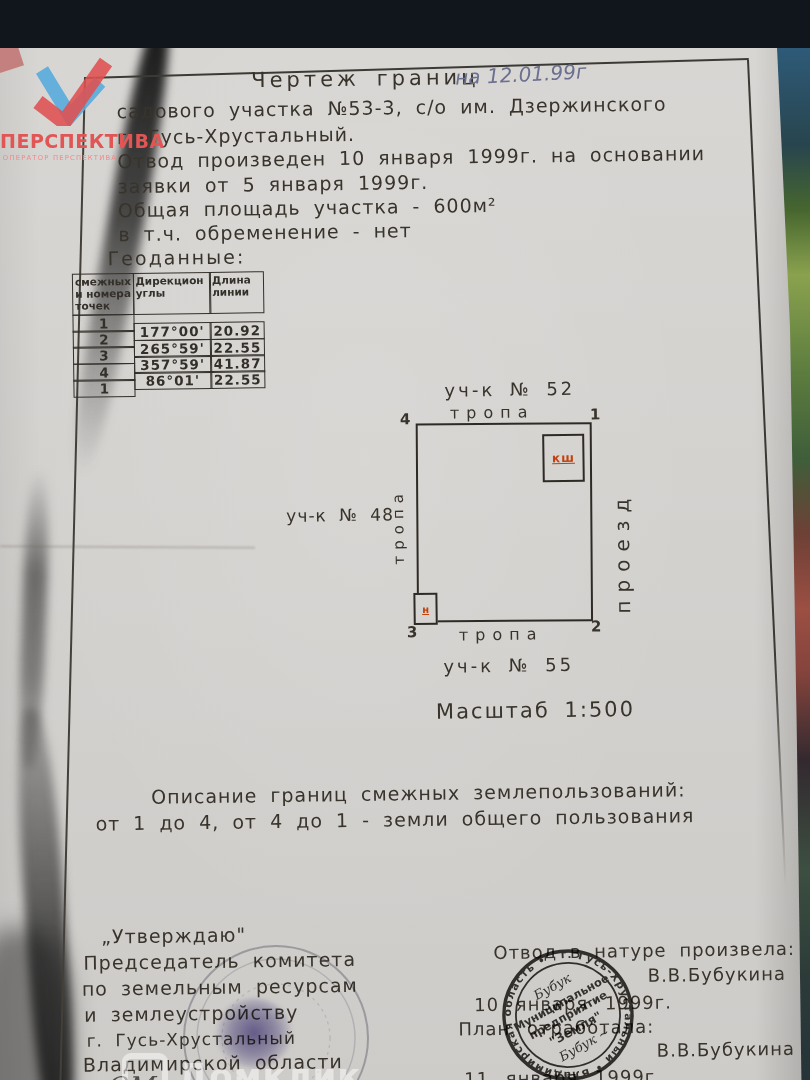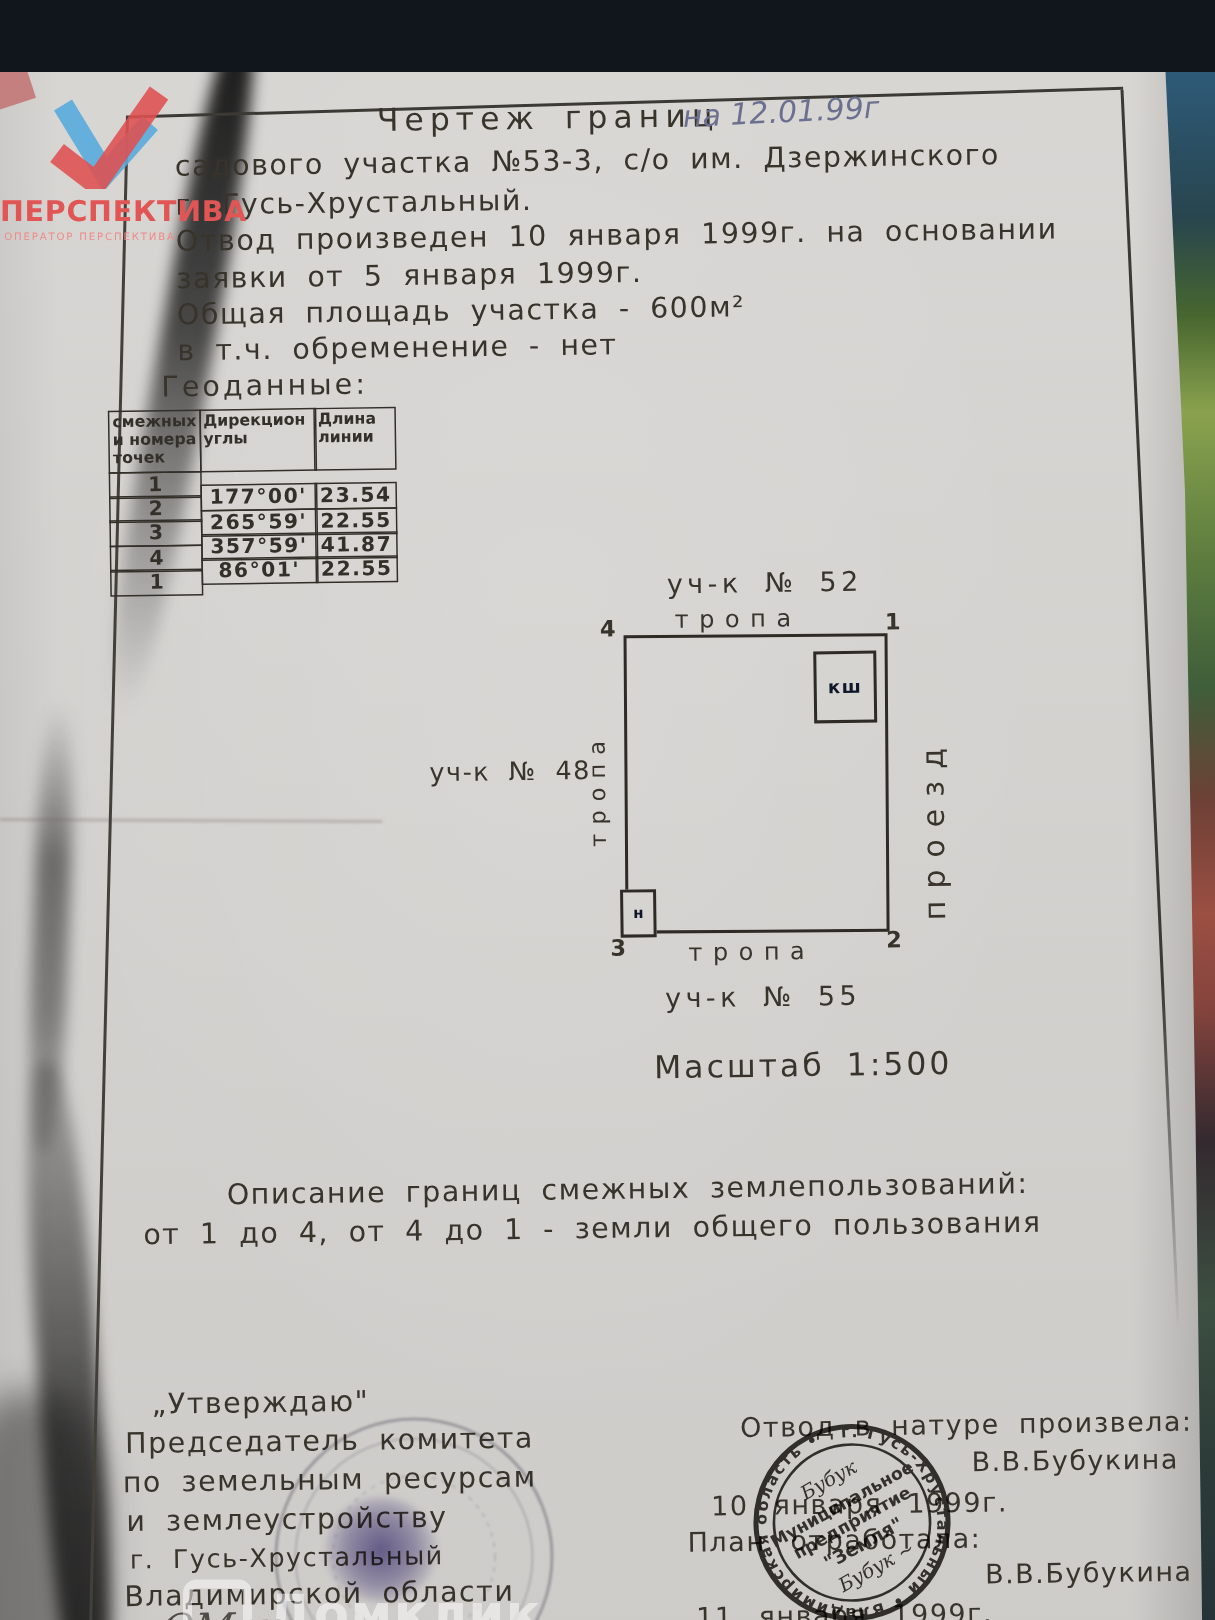--- a/index.html
+++ b/index.html
@@ -32,21 +32,21 @@
          justify-content:center;font-size:13.5px;font-weight:bold;color:#33302a;
          background:transparent;margin-top:-1.7px;}
   .ghead{font-size:10.5px;font-weight:bold;white-space:normal;line-height:1.15;
          text-align:left;padding:1px 2px;align-items:flex-start;}
   .gnum{height:18px;}
   .gval{height:18px;letter-spacing:1px;}
   .gstack{position:absolute;left:0;}
   
   .plan-rect{position:absolute;border:2.6px solid #2e2b26;transform:rotate(.4deg);}
   .bld{position:absolute;border:2.2px solid #2e2b26;display:flex;align-items:center;
-       justify-content:center;font-weight:bold;color:#0f172a;background:#d6d4d1;}
+       justify-content:center;font-weight:bold;color:#c2410c;background:#d6d4d1;text-decoration:underline;}
   .vtext{position:absolute;display:flex;align-items:center;justify-content:center;
          transform:rotate(-90deg);}
   
   .stampink{mix-blend-mode:multiply;}
   #violet-blob{position:absolute;width:76px;height:70px;border-radius:50%;z-index:6;
     background:radial-gradient(circle,rgba(88,76,148,.8) 0%,rgba(88,76,148,.45) 45%,rgba(88,76,148,.05) 75%);
     filter:blur(2px);mix-blend-mode:multiply;}
   
   #logo{position:absolute;left:0;top:4px;width:120px;z-index:7;text-align:center;}
   #logo .l-title{font-weight:bold;font-size:19px;color:#e25555;letter-spacing:.5px;}
@@ -112,21 +112,21 @@
         <div class="gstack" style="top:50px;position:absolute;">
           <div class="gcell gval" style="width:78px;">177°00'</div>
           <div class="gcell gval" style="width:78px;">265°59'</div>
           <div class="gcell gval" style="width:78px;">357°59'</div>
           <div class="gcell gval" style="width:78px;">86°01'</div>
         </div>
       </div>
       <div class="gcol" style="left:137px;width:55px;">
         <div class="gcell ghead" style="height:42px;width:55px;">Длина линии</div>
         <div class="gstack" style="top:50px;position:absolute;">
-          <div class="gcell gval" style="width:55px;">23.54</div>
+          <div class="gcell gval" style="width:55px;">20.92</div>
           <div class="gcell gval" style="width:55px;">22.55</div>
           <div class="gcell gval" style="width:55px;">41.87</div>
           <div class="gcell gval" style="width:55px;">22.55</div>
         </div>
       </div>
     </div>
 
     <div class="t hand" style="left:447px;top:333px;font-size:18px;letter-spacing:3px;">уч-к  № 52</div>
     <div class="t" style="left:452px;top:357px;font-size:16px;letter-spacing:7px;">тропа</div>
     <div class="plan-rect" style="left:417px;top:376px;width:172px;height:195px;"></div>

